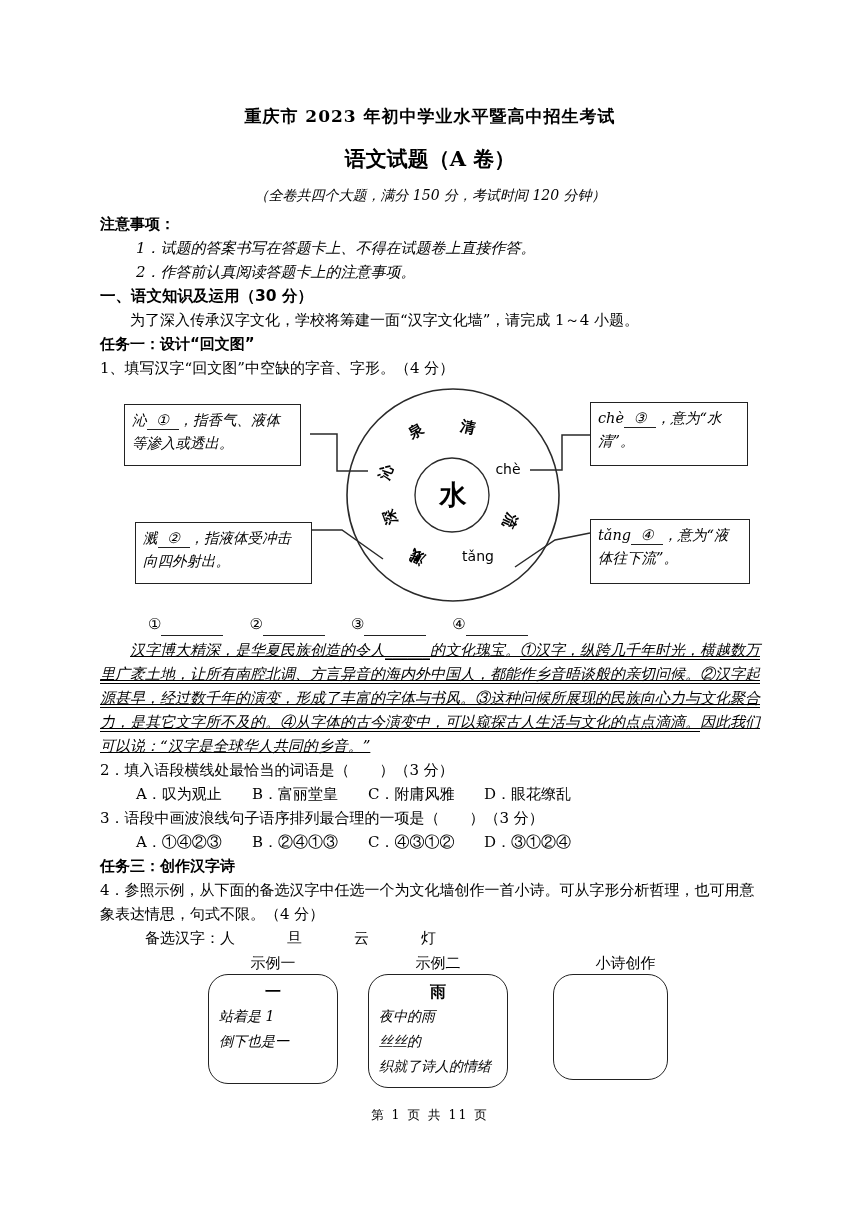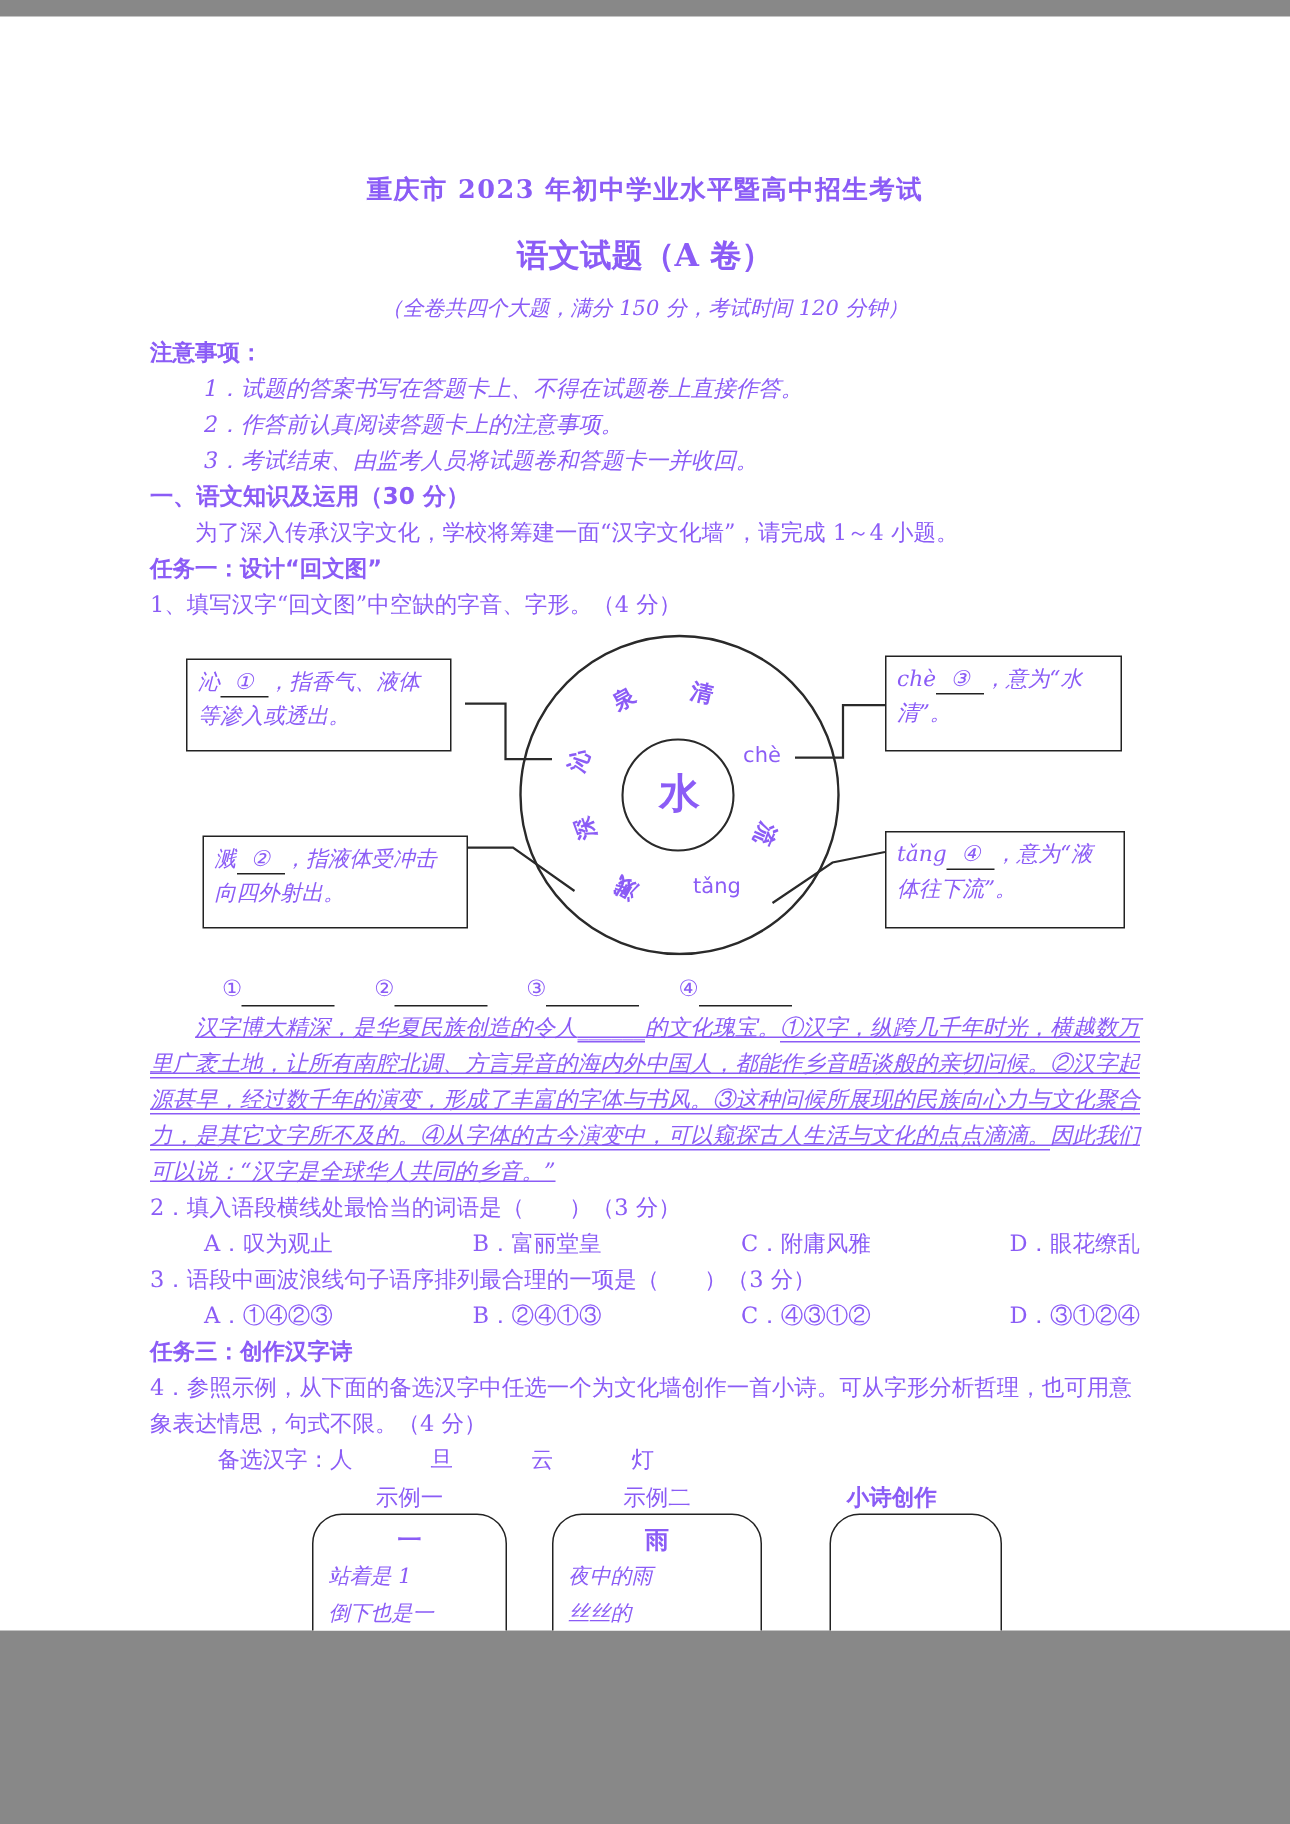--- a/index.html
+++ b/index.html
@@ -1,21 +1,21 @@
 <!DOCTYPE html>
 <html><head>
 <meta charset="utf-8">
 <style>
   html,body{margin:0;padding:0;background:#888;}
   .page{
     position:relative;
-    width:860px;height:1076px;
-    margin:11px auto;
+    width:860px;height:1216px;
+    margin:0 auto;
     background:#ffffff;
-    color:#8b5cf6;
+    color:#000000;
     font-family:"DejaVu Serif","Liberation Serif",serif;
     font-size:15px;line-height:24px;
     box-sizing:border-box;
     padding:104px 100px 0 100px;
     overflow:hidden;
   }
   .sans{font-family:"DejaVu Sans","Liberation Sans",sans-serif;}
   .kaiti{font-style:italic;}
   .title1{font-size:17px;font-weight:bold;text-align:center;line-height:24px;letter-spacing:1px;margin:0;}
   .title2{font-size:21px;font-weight:bold;text-align:center;line-height:30px;margin:16px 0 0 0;}
@@ -54,38 +54,38 @@
     line-height:40px;text-align:center;font-size:27px;font-weight:bold;
   }
   
   .blanks-row{display:flex;margin-top:8px;padding-left:48px;height:26px;align-items:flex-end;}
   .blank-item{display:flex;align-items:flex-end;margin-right:26px;}
   .blank-line{display:inline-block;width:62px;border-bottom:1.5px solid #222;height:18px;}
 
   
   .para{margin:2px 0 0 0;text-align:justify;text-decoration:underline;}
   .wavy{text-decoration:underline;text-underline-offset:4px;}
-  .opt-row{display:flex;margin:0;padding-left:36px;justify-content:space-between;}
+  .opt-row{display:flex;margin:0;padding-left:36px;}
   .opt{width:116px;}
   .opt:last-child{width:auto;}
 
   
   .cand-row{display:flex;margin:0;padding-left:45px;}
   .cand-char{margin-left:52px;}
 
   
   .examples{position:relative;width:660px;height:140px;margin-top:2px;}
   .ex-label{position:absolute;top:0;text-align:center;line-height:22px;}
   .ex-box{
     position:absolute;top:22px;border:1.5px solid #222;border-radius:20px;
     box-sizing:border-box;padding:5px 10px;background:#fff;
   }
   .ex1-label{left:108px;width:130px;}
   .ex2-label{left:268px;width:140px;}
-  .ex3-label{left:437px;width:115px;font-weight:bold;}
+  .ex3-label{left:468px;width:115px;}
   .ex1-box{left:108px;width:130px;height:110px;}
   .ex2-box{left:268px;width:140px;height:114px;}
   .ex3-box{left:453px;width:115px;height:106px;}
   .ex-title{text-align:center;font-weight:bold;font-size:16px;line-height:24px;margin:0;}
   .ex-line{margin:0;font-size:14px;line-height:25px;}
 
   .footer{margin-top:14px;text-align:center;font-size:12.5px;line-height:18px;letter-spacing:2px;}
 </style>
 </head>
 <body>
@@ -93,21 +93,20 @@
 <div class="page">
 
   <h1 class="title1">重庆市 2023 年初中学业水平暨高中招生考试</h1>
   <h2 class="title2">语文试题（A 卷）</h2>
   <p class="exam-info kaiti">（全卷共四个大题，满分 150 分，考试时间 120 分钟）</p>
 
   <div class="notice">
     <p class="notice-head sans">注意事项：</p>
     <p class="notice-item kaiti">1．试题的答案书写在答题卡上、不得在试题卷上直接作答。</p>
     <p class="notice-item kaiti">2．作答前认真阅读答题卡上的注意事项。</p>
-    <p class="notice-item kaiti">3．考试结束、由监考人员将试题卷和答题卡一并收回。</p>
   </div>
 
   <h3 class="sec-head sans">一、语文知识及运用（30 分）</h3>
   <p class="indent">为了深入传承汉字文化，学校将筹建一面“汉字文化墙”，请完成 1～4 小题。</p>
 
   <h4 class="task-head sans">任务一：设计“回文图”</h4>
   <p class="qline">1、填写汉字“回文图”中空缺的字音、字形。（4 分）</p>
 
   <div class="diagram">
     <svg width="660" height="218" viewBox="0 0 660 218">

